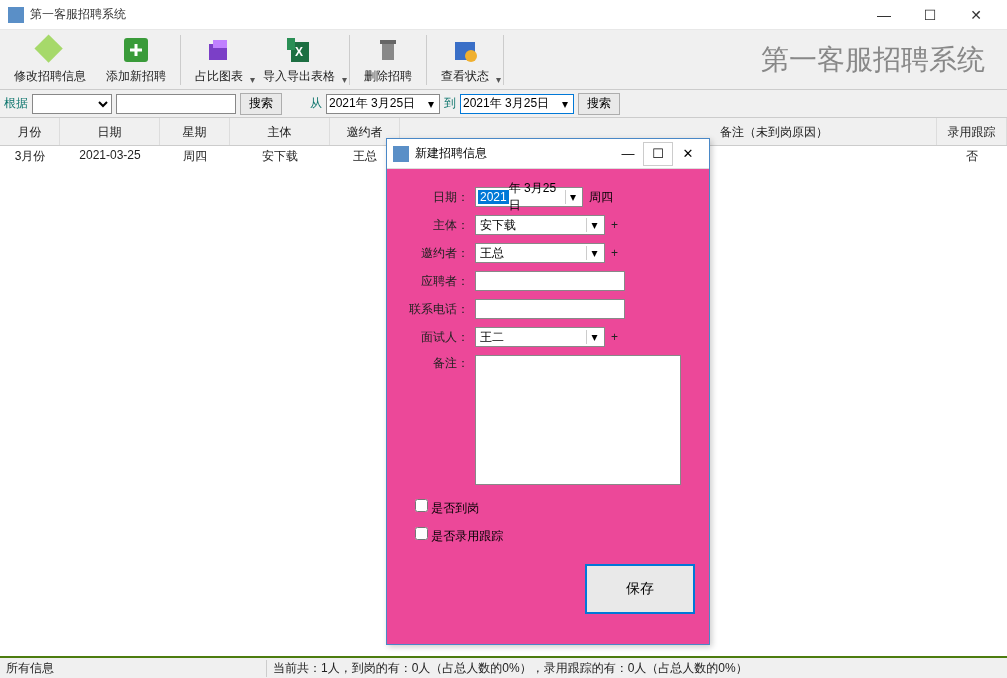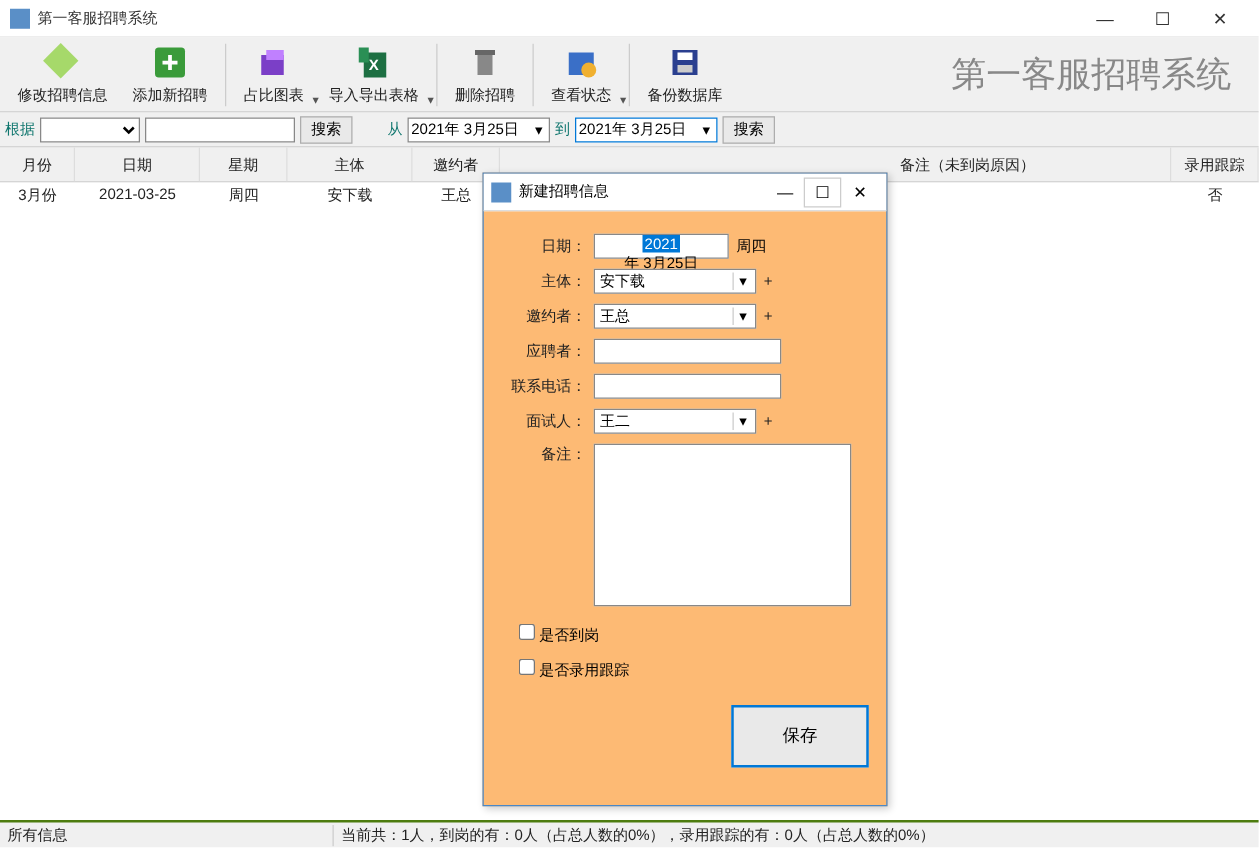--- a/index.html
+++ b/index.html
@@ -23,21 +23,21 @@
 .filterbar button { height: 22px; padding: 0 8px; background: #e9e9e9; border: 1px solid #adadad; font-size: 12px; }
 .filterbar .date-sel { width: 100px; }
 .tablehead { height: 28px; background: #f0f0f0; display: flex; border-bottom: 1px solid #ccc; }
 .tablehead .th { border-right: 1px solid #ddd; padding: 6px 4px; text-align: center; color: #222; }
 .tablebody { height: 500px; background: #fff; position: relative; }
 .tablebody .row { height: 20px; display: flex; }
 .tablebody .td { padding: 2px 4px; text-align: center; color: #222; }
 .statusbar { position: absolute; bottom: 0; left: 0; right: 0; height: 22px; background: #f0f0f0; border-top: 2px solid #4d7c0f; display: flex; align-items: center; padding: 0 6px; color: #222; }
 .statusbar .seg1 { width: 260px; }
 .statusbar .seg2 { flex: 1; border-left: 1px solid #ccc; padding-left: 6px; }
-.dialog { position: absolute; left: 386px; top: 138px; width: 324px; height: 507px; background: #fdba74; border: 1px solid #4a88c7; box-shadow: 2px 2px 6px rgba(0,0,0,0.2); z-index: 10; }
+.dialog { position: absolute; left: 386px; top: 138px; width: 324px; height: 507px; background: #ec4899; border: 1px solid #4a88c7; box-shadow: 2px 2px 6px rgba(0,0,0,0.2); z-index: 10; }
 .dialog .dlg-title { height: 30px; background: #fff; display: flex; align-items: center; padding: 0 6px; border-bottom: 1px solid #ddd; }
 .dialog .dlg-title .dlg-icon { width: 16px; height: 16px; background: #5a8fc7; margin-right: 6px; }
 .dialog .dlg-title .dlg-txt { flex: 1; }
 .dialog .dlg-title .dlg-btn { width: 30px; height: 24px; display: flex; align-items: center; justify-content: center; font-size: 13px; border: 1px solid transparent; }
 .dialog .dlg-title .dlg-btn.max { border: 1px solid #ccc; }
 .dialog .dlg-body { padding: 18px 20px 12px 20px; }
 .dialog .frow { display: flex; align-items: center; margin-bottom: 8px; }
 .dialog .flabel { width: 62px; text-align: right; color: #222; margin-right: 6px; }
 .dialog .frow input[type="text"], .dialog .frow .combo { border: 1px solid #888; height: 20px; font-size: 12px; padding: 0 2px; background: #fff; }
 .dialog .combo { width: 130px; display: flex; align-items: center; }
@@ -120,30 +120,20 @@
     <div class="tb-icon">
         <svg width="32" height="32">
           <rect x="6" y="8" width="20" height="18" fill="#3a6fc7"></rect>
           <circle cx="22" cy="22" r="6" fill="#f0b030"></circle>
         </svg>
       </div>
     <span>查看状态</span>
     <span class="tb-arrow">▾</span>
   </div>
   <div class="divider"></div>
-  <div class="tb-item">
-    <div class="tb-icon">
-        <svg width="32" height="32">
-          <rect x="6" y="6" width="20" height="20" fill="#2a3f8f"></rect>
-          <rect x="10" y="8" width="12" height="6" fill="#fff"></rect>
-          <rect x="10" y="18" width="12" height="6" fill="#ccc"></rect>
-        </svg>
-      </div>
-    <span>备份数据库</span>
-  </div>
   <div class="brand">第一客服招聘系统</div>
 </div>
 
 <div class="filterbar">
   <label>根据</label>
   <select class="narrow"></select>
   <input class="wide" type="text" style="">
   <button>搜索</button>
   <span style="width:20px"></span>
   <label>从</label>
@@ -190,21 +180,21 @@
   <div class="dlg-title">
     <div class="dlg-icon"></div>
     <div class="dlg-txt">新建招聘信息</div>
     <div class="dlg-btn">—</div>
     <div class="dlg-btn max">☐</div>
     <div class="dlg-btn">✕</div>
   </div>
   <div class="dlg-body">
     <div class="frow">
       <div class="flabel">日期：</div>
-      <div class="combo date-combo" style="width:108px;flex-direction:column;">
+      <div class="combo date-combo" style="width:108px;">
         <span class="sel">2021</span>
           <span>年 3月25日</span>
           <span class="arr">▾</span>
       </div>
       <span style="margin-left:6px">周四</span>
     </div>
     <div class="frow">
       <div class="flabel">主体：</div>
       <div class="combo">
           <span class="v">安下载</span>

